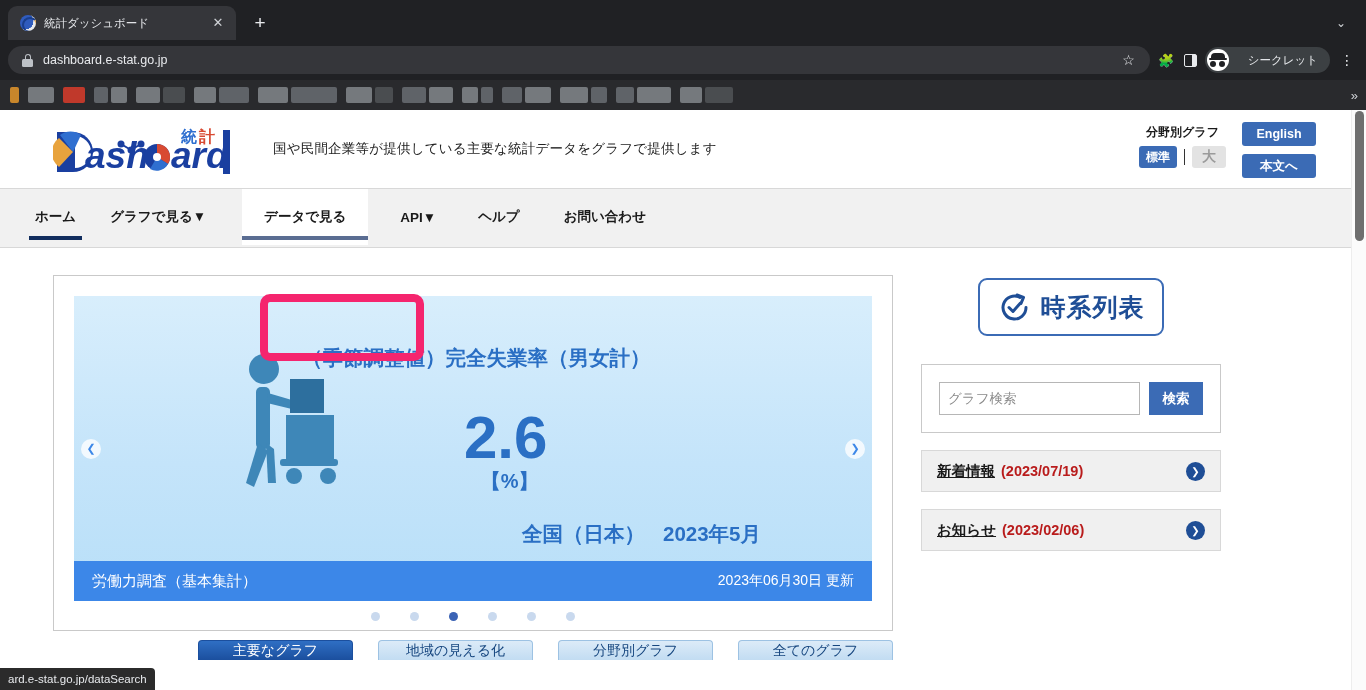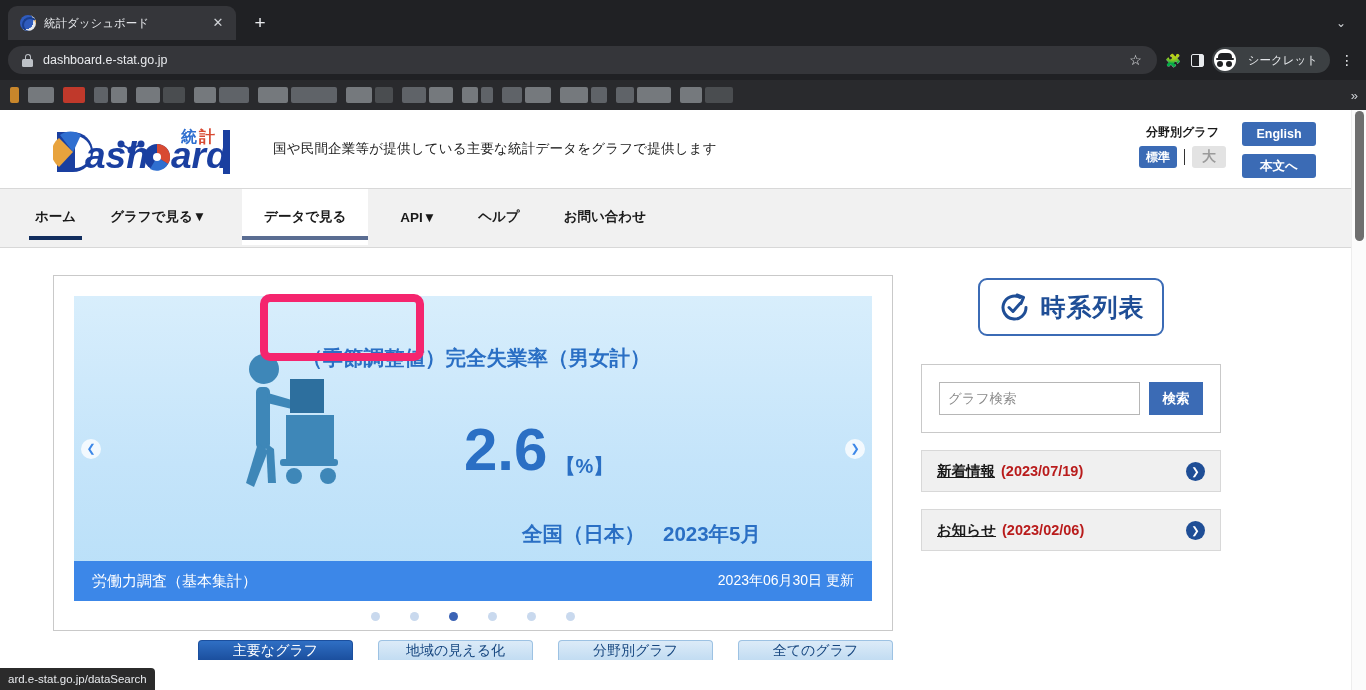--- a/index.html
+++ b/index.html
@@ -68,21 +68,21 @@
   .sidepanel-icon {
     width: 13px; height: 13px; border: 1.8px solid #e8eaed; border-radius: 2px;
     flex: 0 0 13px; position: relative;
   }
   .sidepanel-icon::after {
     content: ""; position: absolute; right: 0; top: 0; bottom: 0; width: 4px;
     background: #e8eaed;
   }
   .incognito-chip {
     height: 26px; background: #3c4043; border-radius: 13px;
-    display: flex; align-items: center; gap: 12px; padding: 0 12px 0 2px; margin-left: 2px;
+    display: flex; align-items: center; gap: 19px; padding: 0 12px 0 2px; margin-left: 2px;
   }
   .incognito-avatar {
     width: 22px; height: 22px; border-radius: 50%; background: #ffffff;
     position: relative; flex: 0 0 22px; overflow: hidden;
   }
   .incognito-avatar .hat {
     position: absolute; left: 4px; top: 4px; width: 14px; height: 5px;
     background: #202124; border-radius: 4px 4px 0 0;
   }
   .incognito-avatar .brim {
@@ -182,21 +182,21 @@
   }
   .banner {
     height: 305px; position: relative; overflow: hidden;
     background: linear-gradient(180deg, #d8eefc 0%, #c4e4fa 55%, #b8dff8 100%);
   }
   .banner-title {
     position: absolute; left: 228px; top: 48px;
     font-size: 20.5px; font-weight: bold; color: #2a6fc4; white-space: nowrap;
   }
   .banner-value-row {
-    position: absolute; left: 390px; top: 124px; display: flex; align-items: flex-end;
+    position: absolute; left: 390px; top: 112px; display: flex; align-items: center; flex-direction: column;
   }
   .banner-value { font-size: 60px; font-weight: bold; color: #2a6fc4; line-height: 1; }
   .banner-unit { font-size: 20px; font-weight: bold; color: #2a6fc4; margin-left: 8px; }
   .banner-sub {
     position: absolute; left: 448px; top: 208px;
     font-size: 20.5px; font-weight: bold; color: #2a6fc4; white-space: nowrap; margin-top: 16px;
   }
   .banner-sub .gap { display: inline-block; width: 18px; }
   .banner-footer {
     position: absolute; left: 0; right: 0; bottom: 0; height: 40px; background: #3c87e8;

